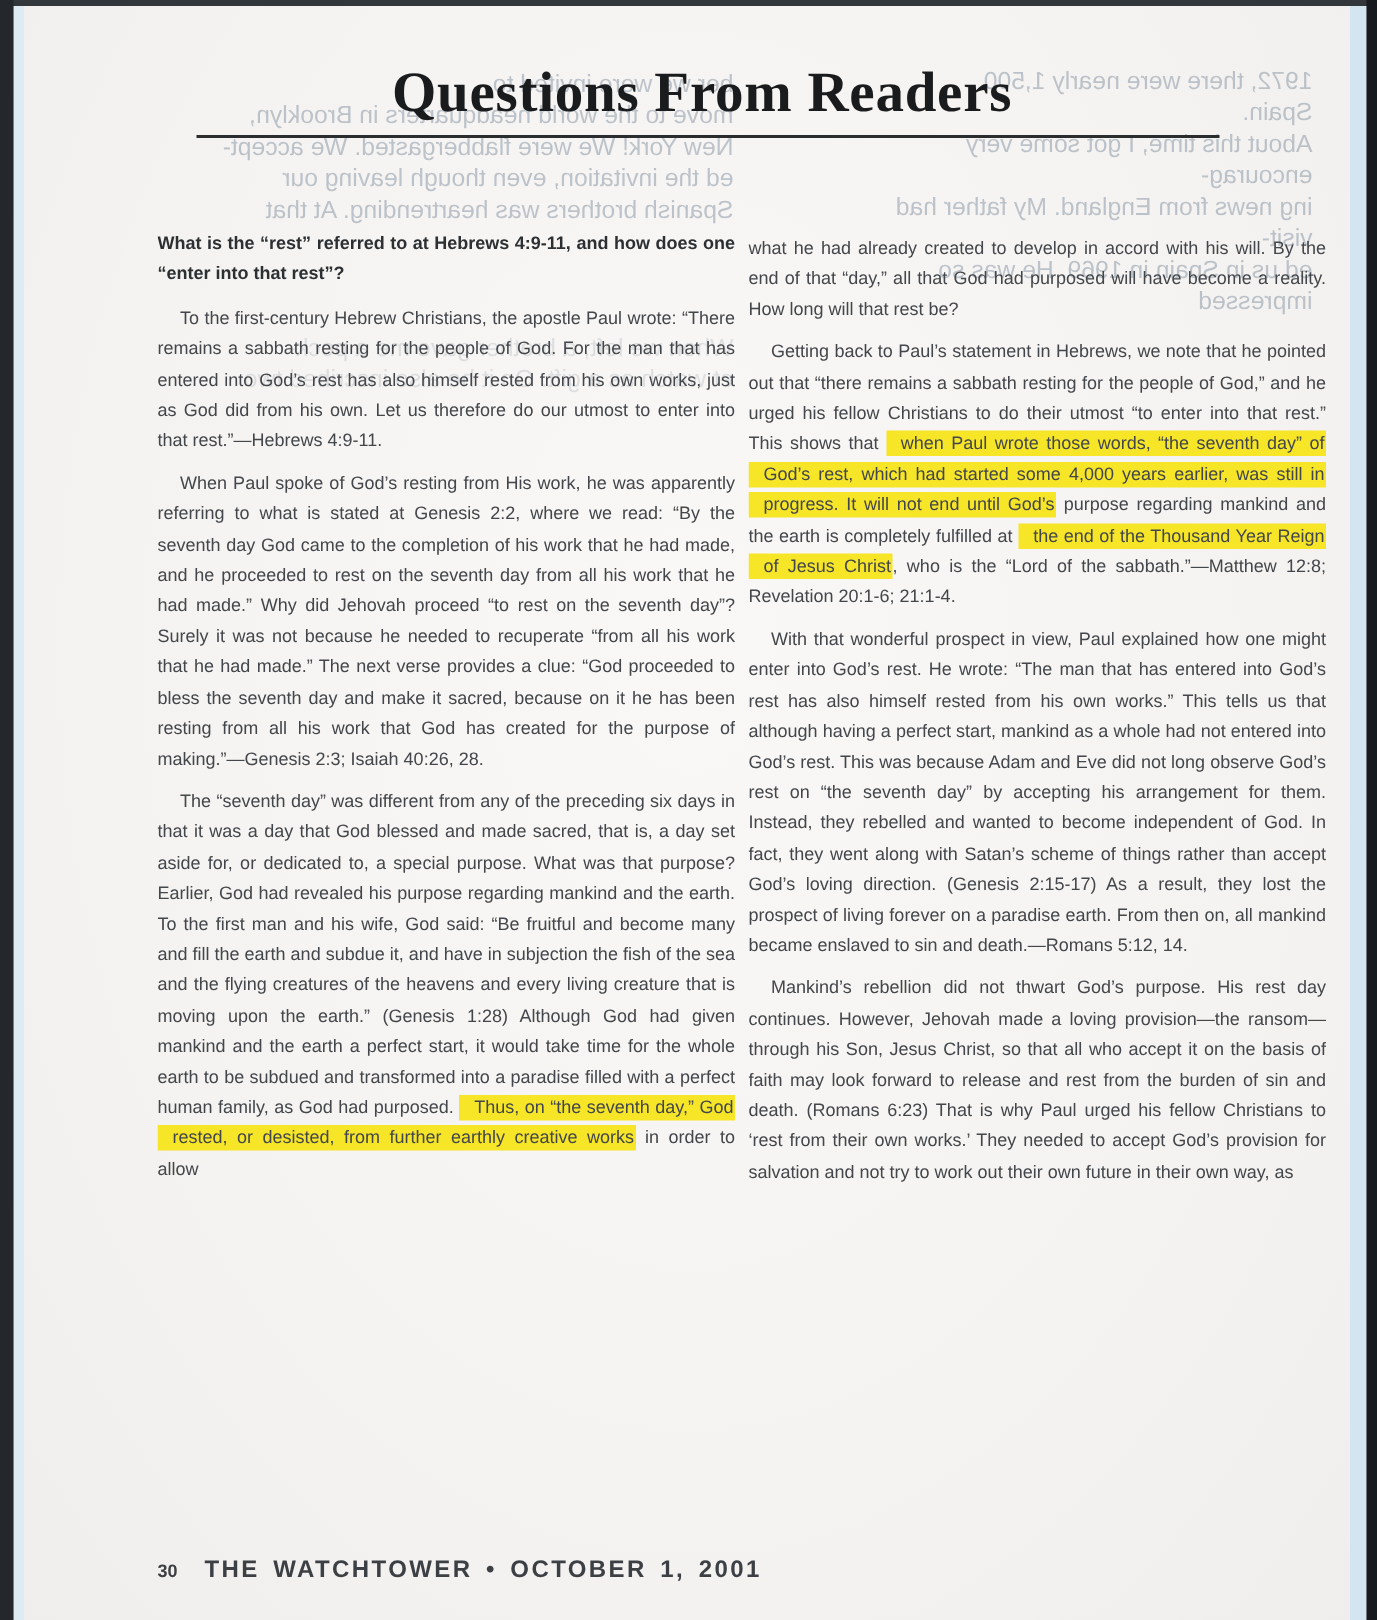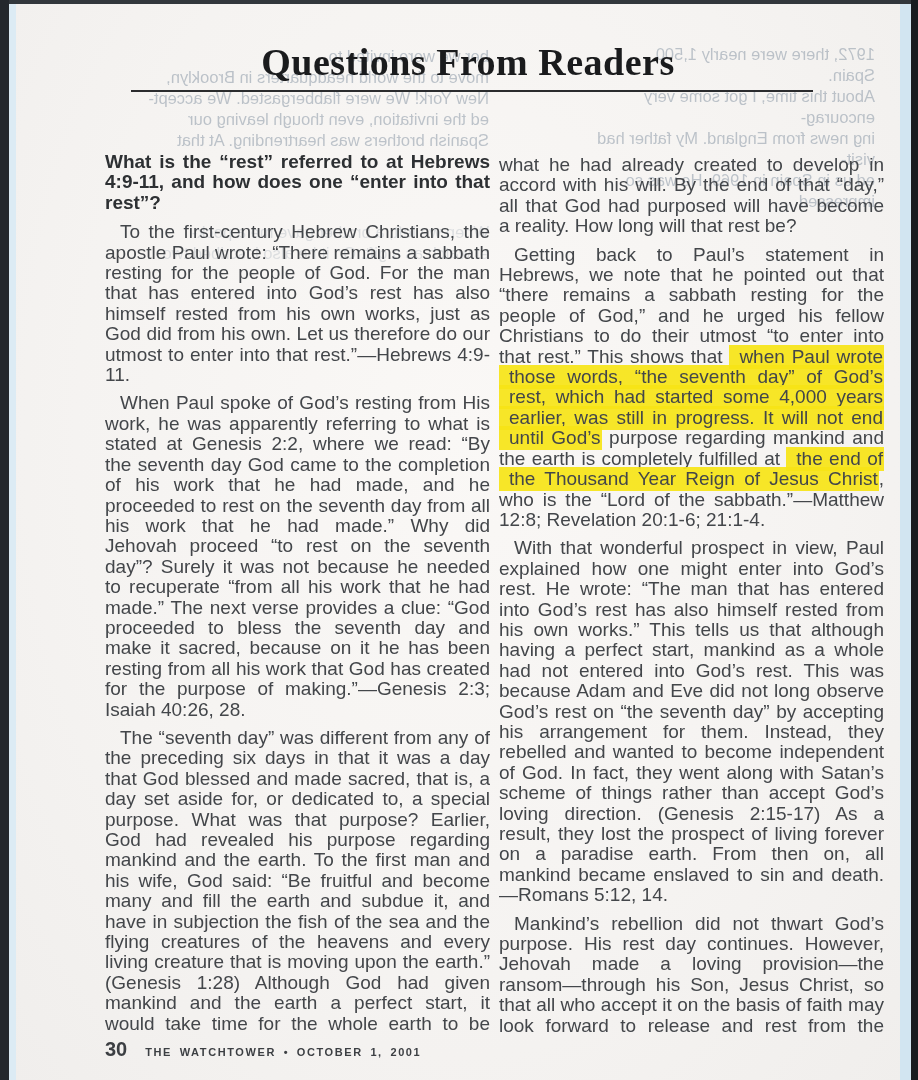--- a/index.html
+++ b/index.html
@@ -24,43 +24,43 @@
     font-family:"Liberation Serif",serif;font-weight:bold;font-size:38px;
     color:#1a1b1d;letter-spacing:0.5px;z-index:5;
   }
   .title-rule{
     position:absolute;left:122px;top:90px;width:682px;height:2px;
     background:#2b2c2e;z-index:5;
   }
 
   .col{
     position:absolute;width:385px;
-    font-size:19px;line-height:20.4px;text-align:justify;
+    font-size:12px;line-height:20.4px;text-align:justify;
     color:#43464a;z-index:4;overflow:hidden;
   }
   .col-left{left:96px;top:152px;height:884px;}
   .col-right{left:490px;top:155px;height:880px;}
 
   .question{
     font-weight:bold;color:#2d3033;margin:0 0 9px 0;
   }
   .para{margin:0 0 8px 0;}
   .para.indent{text-indent:15px;}
   .hl{
     background:rgba(246,228,22,0.92);
     padding:1px 1px 2px 10px;
     box-decoration-break:clone;margin-top:47px;-webkit-box-decoration-break:clone;
   }
 
   .footer{
     position:absolute;left:96px;top:1038px;z-index:5;
     color:#3c3f43;display:flex;align-items:baseline;gap:18px;
   }
-  .footer .pnum{font-weight:bold;font-size:20px;}
-  .footer .mag{font-weight:bold;font-size:11px;letter-spacing:1.6px;word-spacing:3px;}
+  .footer .pnum{font-weight:bold;font-size:12px;}
+  .footer .mag{font-weight:bold;font-size:16px;letter-spacing:1.6px;word-spacing:3px;}
 
   .bleed{
     position:absolute;transform:scaleX(-1);
     color:#8d9aa8;font-size:16.5px;line-height:21px;
     filter:blur(0.45px);z-index:1;text-align:left;
   }
   .bleed-top-left{left:96px;top:46px;width:384px;opacity:0.55;}
   .bleed-top-right{left:560px;top:44px;width:306px;opacity:0.55;}
   .bleed-left-mid{left:96px;top:222px;width:384px;opacity:0.25;}
 </style>

